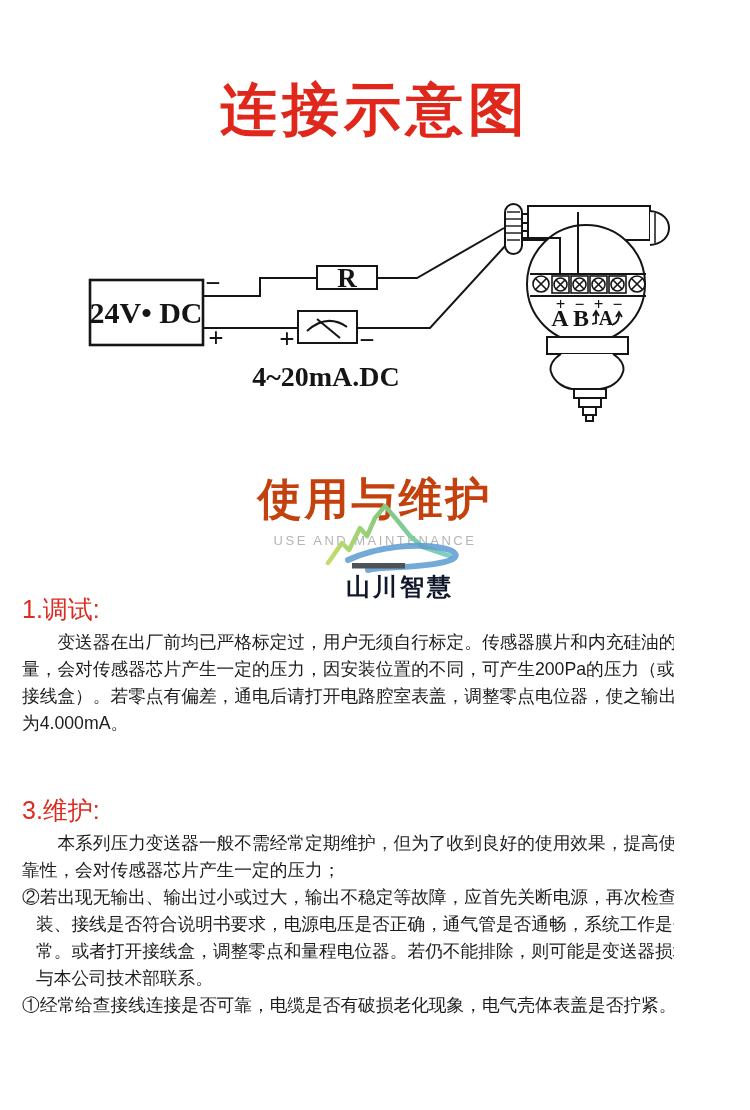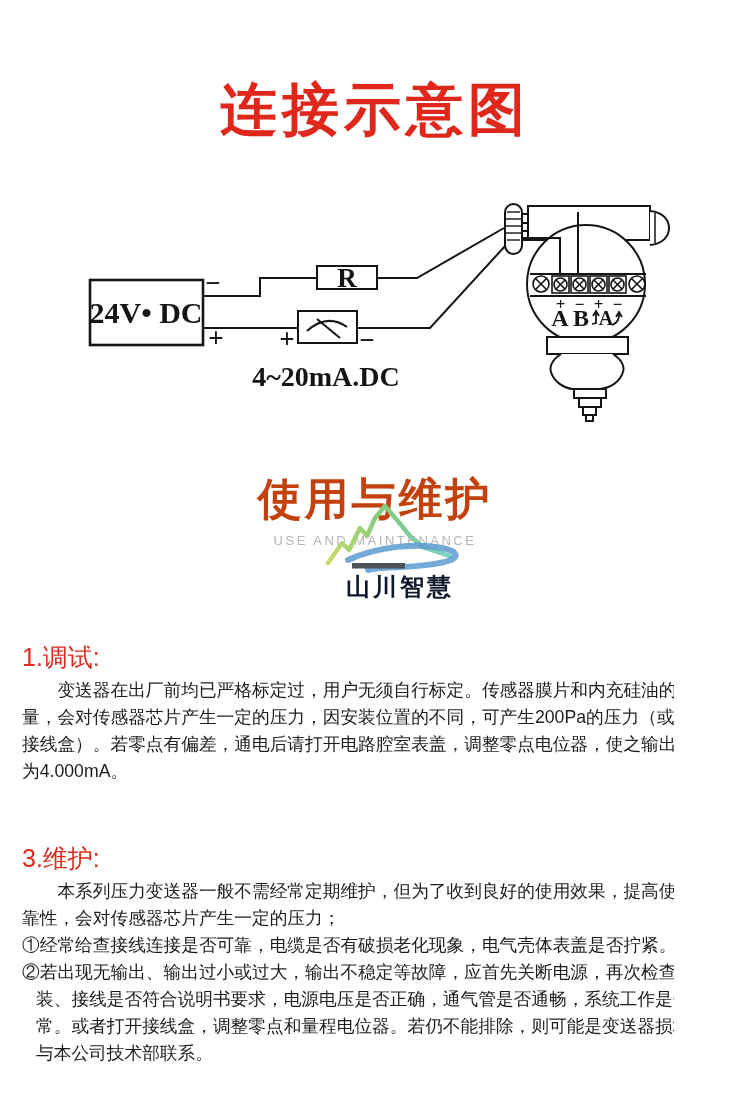--- a/index.html
+++ b/index.html
@@ -18,21 +18,21 @@
   
   .umt-cn{position:absolute;top:470px;left:0;width:750px;text-align:center;margin:0;
     font-size:44px;font-weight:bold;letter-spacing:3px;color:#c2410c;}
   .umt-en{position:absolute;top:533px;left:0;width:750px;text-align:center;margin:0;
     font-size:13px;font-weight:400;letter-spacing:2.5px;color:#b4b4b4;}
   .watermark{position:absolute;left:320px;top:497px;width:160px;height:100px;z-index:3;}
   .wm-text{position:absolute;left:0px;top:74px;width:160px;text-align:center;
     font-size:24px;letter-spacing:3px;color:#0f172a;font-weight:bold;}
 
   
-  .section{position:absolute;left:22px;width:706px;font-size:17.7px;line-height:27px;margin-top:48px;}
+  .section{position:absolute;left:22px;width:706px;font-size:17.7px;line-height:27px;}
   .section h2{margin:0 0 7px 0;font-size:25px;font-weight:500;color:#dc2b1f;line-height:26px;}
   .section p{margin:0;text-indent:2em;}
   .mitem{padding-left:14px;text-indent:-14px;}
   #s1{top:596px;}
   #s2{top:736px;}
   #s3{top:797px;}
 </style>
 </head>
 <body>
 
@@ -162,17 +162,17 @@
 
   <div class="section" id="s1">
     <h2>1.调试:</h2>
     <p>变送器在出厂前均已严格标定过，用户无须自行标定。传感器膜片和内充硅油的重量，会对传感器芯片产生一定的压力，因安装位置的不同，可产生200Pa的压力（或者打开接线盒）。若零点有偏差，通电后请打开电路腔室表盖，调整零点电位器，使之输出电流为4.000mA。</p>
   </div>
 
 
   <div class="section" id="s3">
     <h2>3.维护:</h2>
     <p>本系列压力变送器一般不需经常定期维护，但为了收到良好的使用效果，提高使用可靠性，会对传感器芯片产生一定的压力；</p>
+    <div class="mitem">②若出现无输出、输出过小或过大，输出不稳定等故障，应首先关断电源，再次检查安装、接线是否符合说明书要求，电源电压是否正确，通气管是否通畅，系统工作是否正常。或者打开接线盒，调整零点和量程电位器。若仍不能排除，则可能是变送器损坏，请与本公司技术部联系。</div>
     <div class="mitem">①经常给查接线连接是否可靠，电缆是否有破损老化现象，电气壳体表盖是否拧紧。</div>
-    <div class="mitem">②若出现无输出、输出过小或过大，输出不稳定等故障，应首先关断电源，再次检查安装、接线是否符合说明书要求，电源电压是否正确，通气管是否通畅，系统工作是否正常。或者打开接线盒，调整零点和量程电位器。若仍不能排除，则可能是变送器损坏，请与本公司技术部联系。</div>
   </div>
 
 </div>
 
 </body></html>

